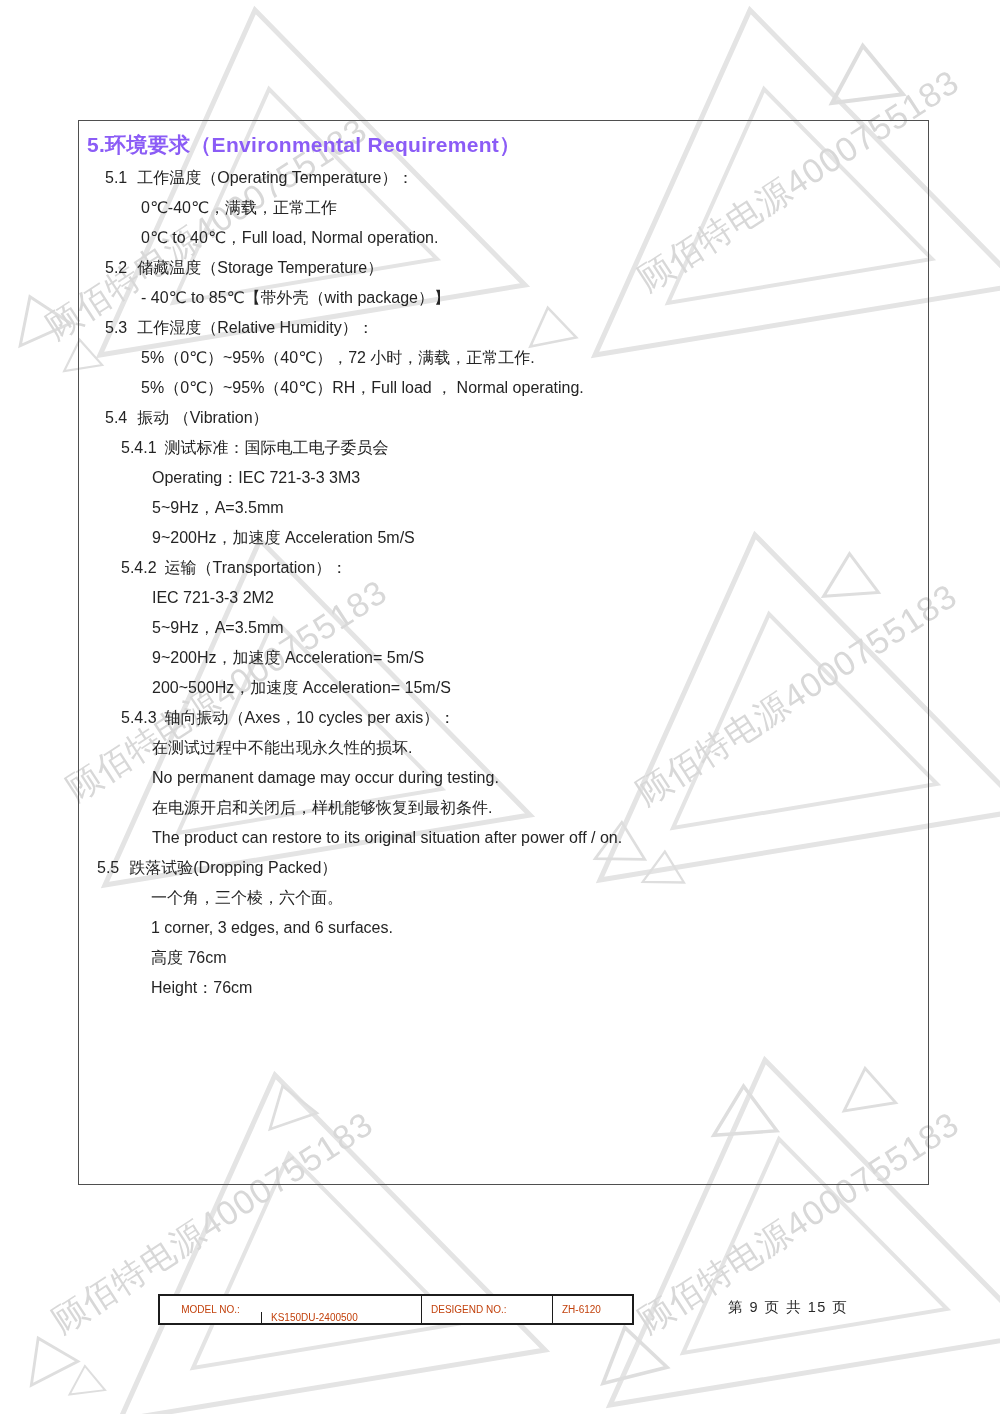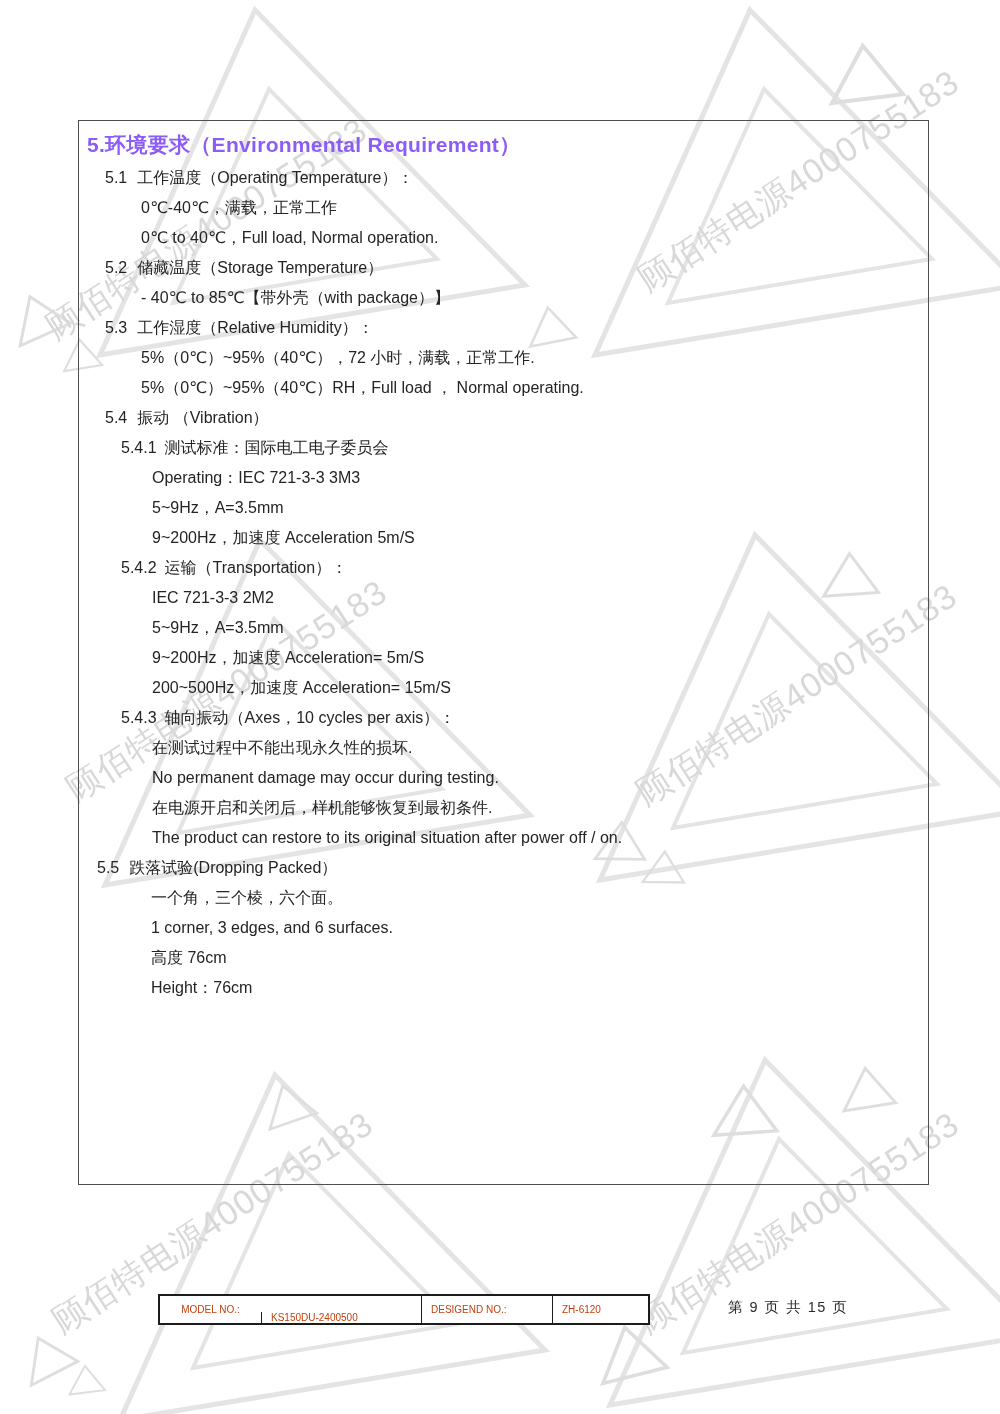--- a/index.html
+++ b/index.html
@@ -54,21 +54,21 @@
     box-sizing:content-box;
   }
   .footer-table .cell{
     display:flex;align-items:center;
     font-size:10px;font-weight:normal;color:#c2410c;
     white-space:nowrap;box-sizing:border-box;
   }
   .cell.c-label1{width:101px;justify-content:center;}
   .cell.c-val1{width:136px;border-left:1.5px solid #1c1c1c;padding-left:9px;margin-top:16px;}
   .cell.c-label2{width:131px;border-left:1.5px solid #1c1c1c;padding-left:9px;margin-left:24px;}
-  .cell.c-val2{width:96px;border-left:1.5px solid #1c1c1c;padding-left:9px;}
+  .cell.c-val2{width:80px;border-left:1.5px solid #1c1c1c;padding-left:9px;}
   .page-info{
     position:absolute;left:728px;top:1294px;height:27px;line-height:27px;
     font-size:14.5px;color:#2a2a2a;letter-spacing:1.5px;z-index:1;
     white-space:nowrap;
   }
 </style>
 </head>
 <body>
 
 <div class="page">

